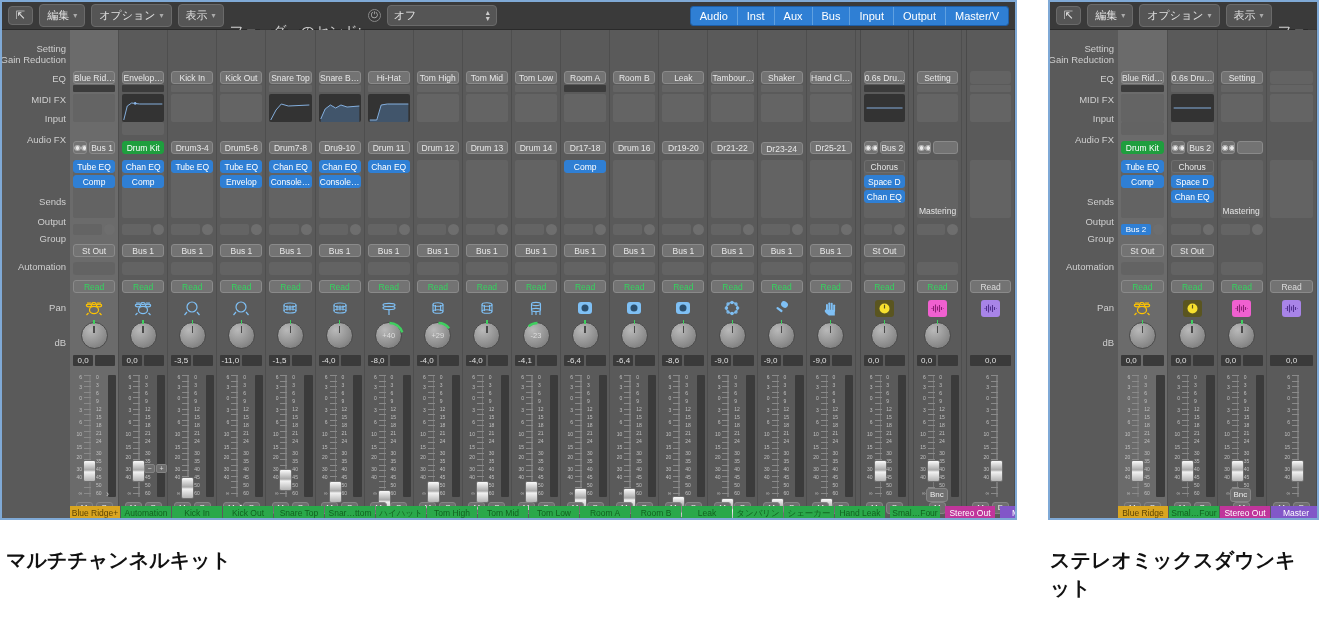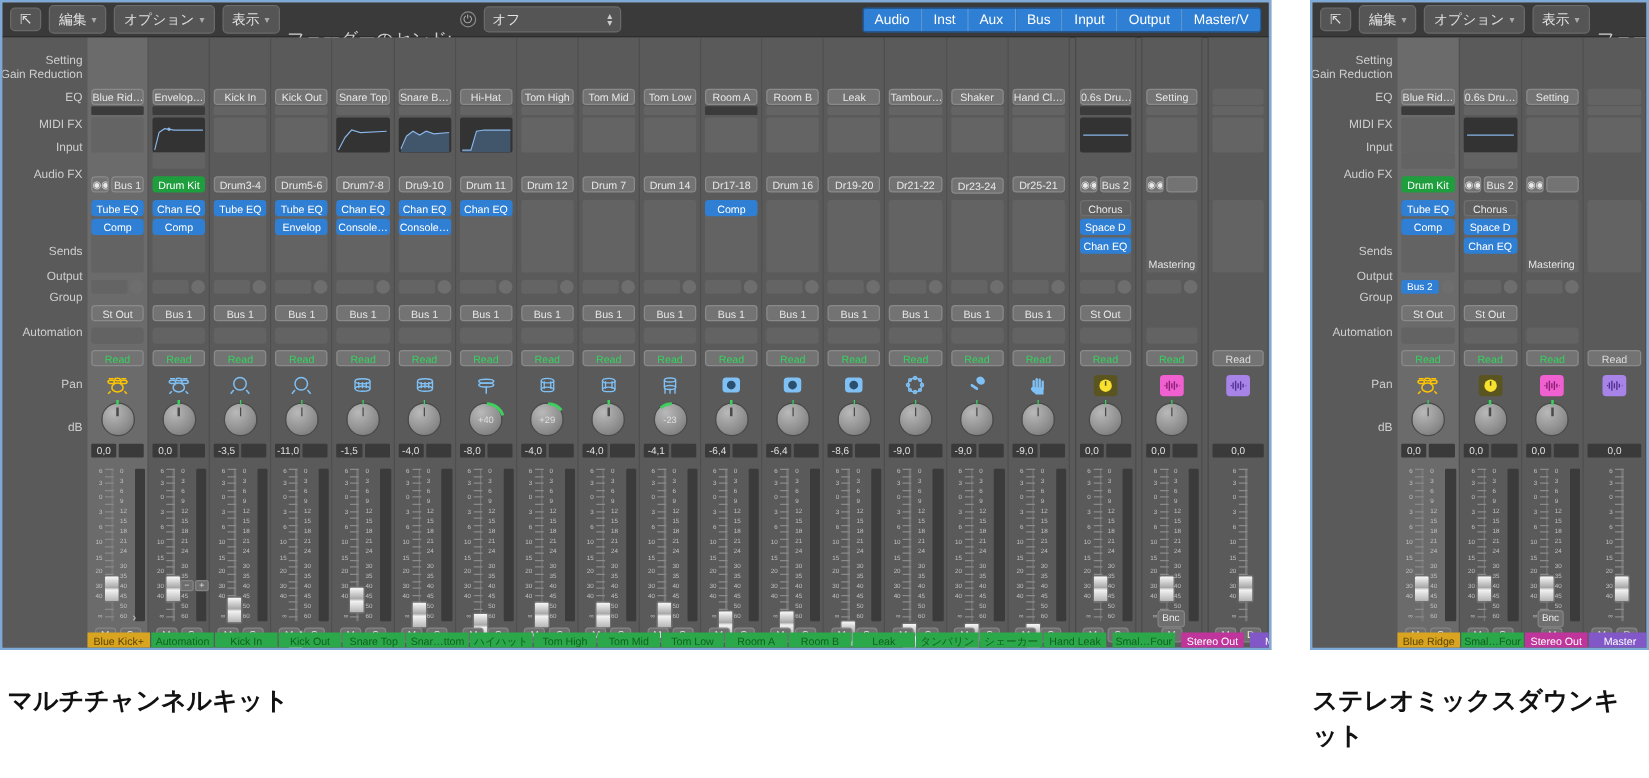--- a/index.html
+++ b/index.html
@@ -1132,21 +1132,21 @@
           <div class="slot" style="top:41px">
             <div class="btn">Tom Mid</div>
           </div>
           <div class="slot" style="top:55px">
             <div class="gr empty"></div>
           </div>
           <div class="slot" style="top:64px">
             <div class="eqbox "></div>
           </div>
           <div class="slot" style="top:111px;display:flex;gap:2px">
-            <div class="btn" style="flex:1">Drum 7</div>
+            <div class="btn" style="flex:1">Drum 13</div>
           </div>
           <div class="slot fxarea" style="top:130px;height:58px;padding:0"></div>
           <div class="slot sendrow" style="top:194px">
             <div class="sendbox"></div>
             <div class="sendknob"></div>
           </div>
           <div class="slot" style="top:214px">
             <div class="btn">Bus 1</div>
           </div>
           <div class="slot" style="top:232px">
@@ -2338,21 +2338,21 @@
             </div>
           </div>
           <div class="ms" style="top:472px;left:0;right:0">
             <div>M</div>
             <div>D</div>
           </div>
         </div>
       </div>
       <div style="position:absolute;left:0;top:0;width:100%;height:100%;pointer-events:none">
         <div class="namestrip" style="left:68px;width:50px;top:504px;background:#d9a520;
-    color:#5c4404">Blue Kick+</div>
+    color:#5c4404">Blue Ridge+</div>
         <div class="namestrip" style="left:119px;width:50px;top:504px;background:#2aa84a;
     color:#12611f">Automation</div>
         <div class="namestrip" style="left:170px;width:50px;top:504px;background:#2aa84a;
     color:#12611f">Kick In</div>
         <div class="namestrip" style="left:221px;width:50px;top:504px;background:#2aa84a;
     color:#12611f">Kick Out</div>
         <div class="namestrip" style="left:272px;width:50px;top:504px;background:#2aa84a;
     color:#12611f">Snare Top</div>
         <div class="namestrip" style="left:323px;width:50px;top:504px;background:#2aa84a;
     color:#12611f">Snar…ttom</div>

